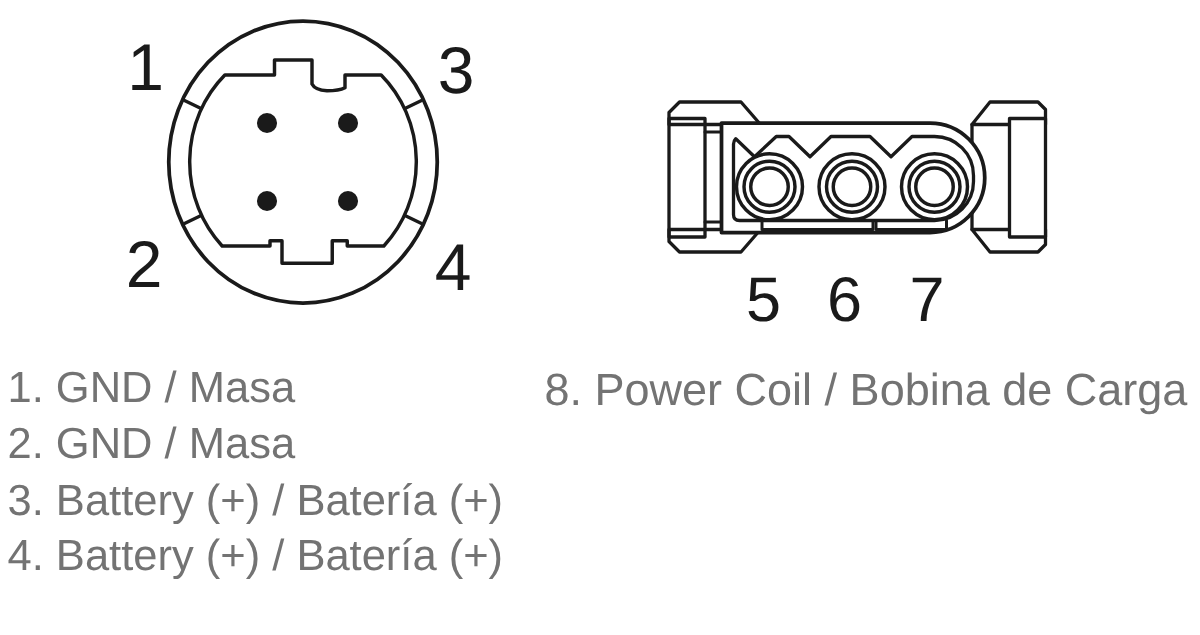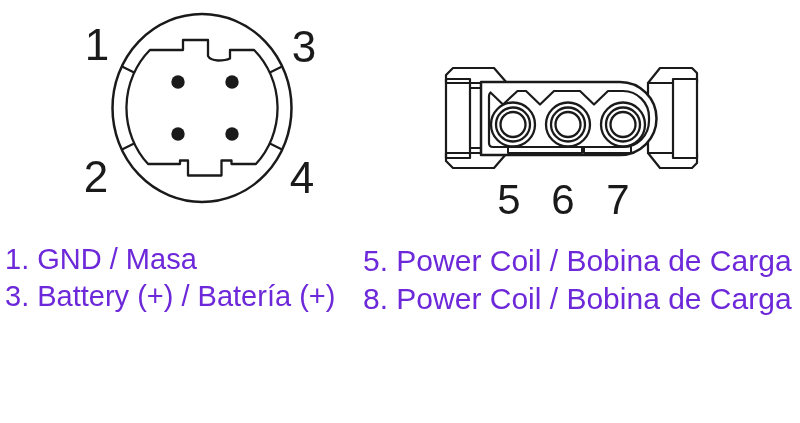--- a/index.html
+++ b/index.html
@@ -15,21 +15,21 @@
     background: #ffffff;
     overflow: hidden;
   }
   .diagram-svg {
     position: absolute;
     left: 0;
     top: 0;
   }
   .legend {
     position: absolute;
-    color: #6d28d9;
+    color: #737373;
     white-space: nowrap;
   }
   .legend-left {
     left: 5px;
     top: 241px;
     font-size: 29px;
     line-height: 37.3px;
   }
   .legend-right {
     left: 363px;
@@ -122,21 +122,22 @@
       </g>
 
       <text class="pin-num" x="509" y="214" font-size="42" text-anchor="middle" stroke="none">5</text>
       <text class="pin-num" x="563" y="214" font-size="42" text-anchor="middle" stroke="none">6</text>
       <text class="pin-num" x="618" y="214" font-size="42" text-anchor="middle" stroke="none">7</text>
     </g>
   </svg>
 
   <div class="legend legend-left">
     <div class="legend-row">1. GND / Masa</div>
+    <div class="legend-row">2. GND / Masa</div>
     <div class="legend-row">3. Battery (+) / Batería (+)</div>
+    <div class="legend-row">4. Battery (+) / Batería (+)</div>
   </div>
 
   <div class="legend legend-right">
-    <div class="legend-row">5. Power Coil / Bobina de Carga</div>
     <div class="legend-row">8. Power Coil / Bobina de Carga</div>
   </div>
 
 </div>
 
 </body></html>

